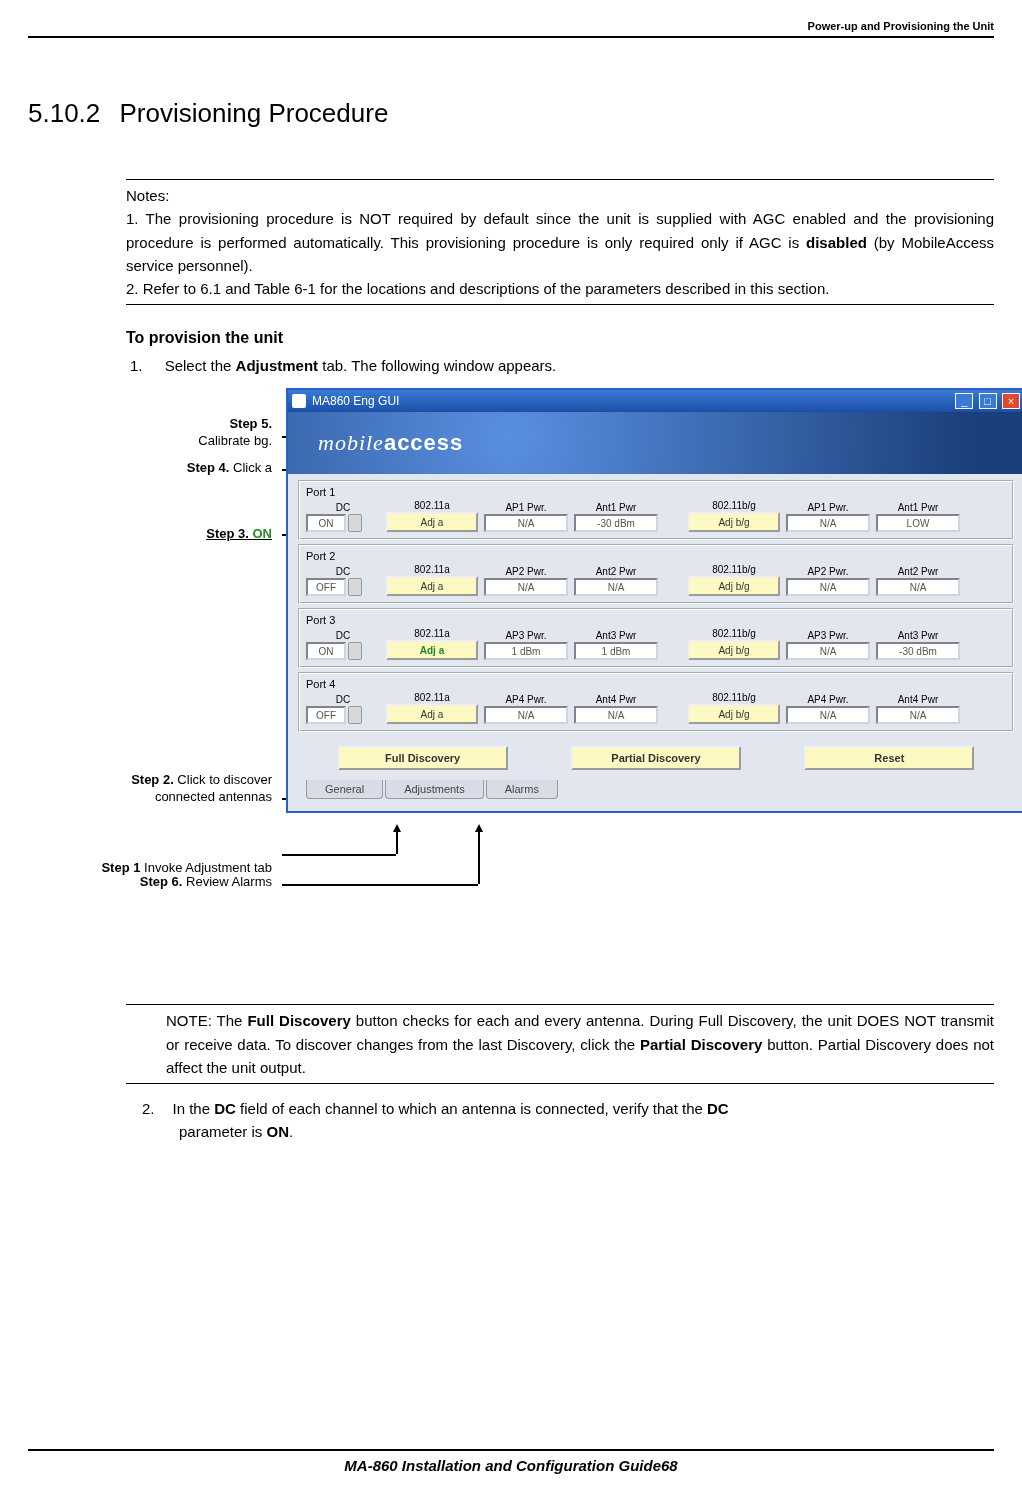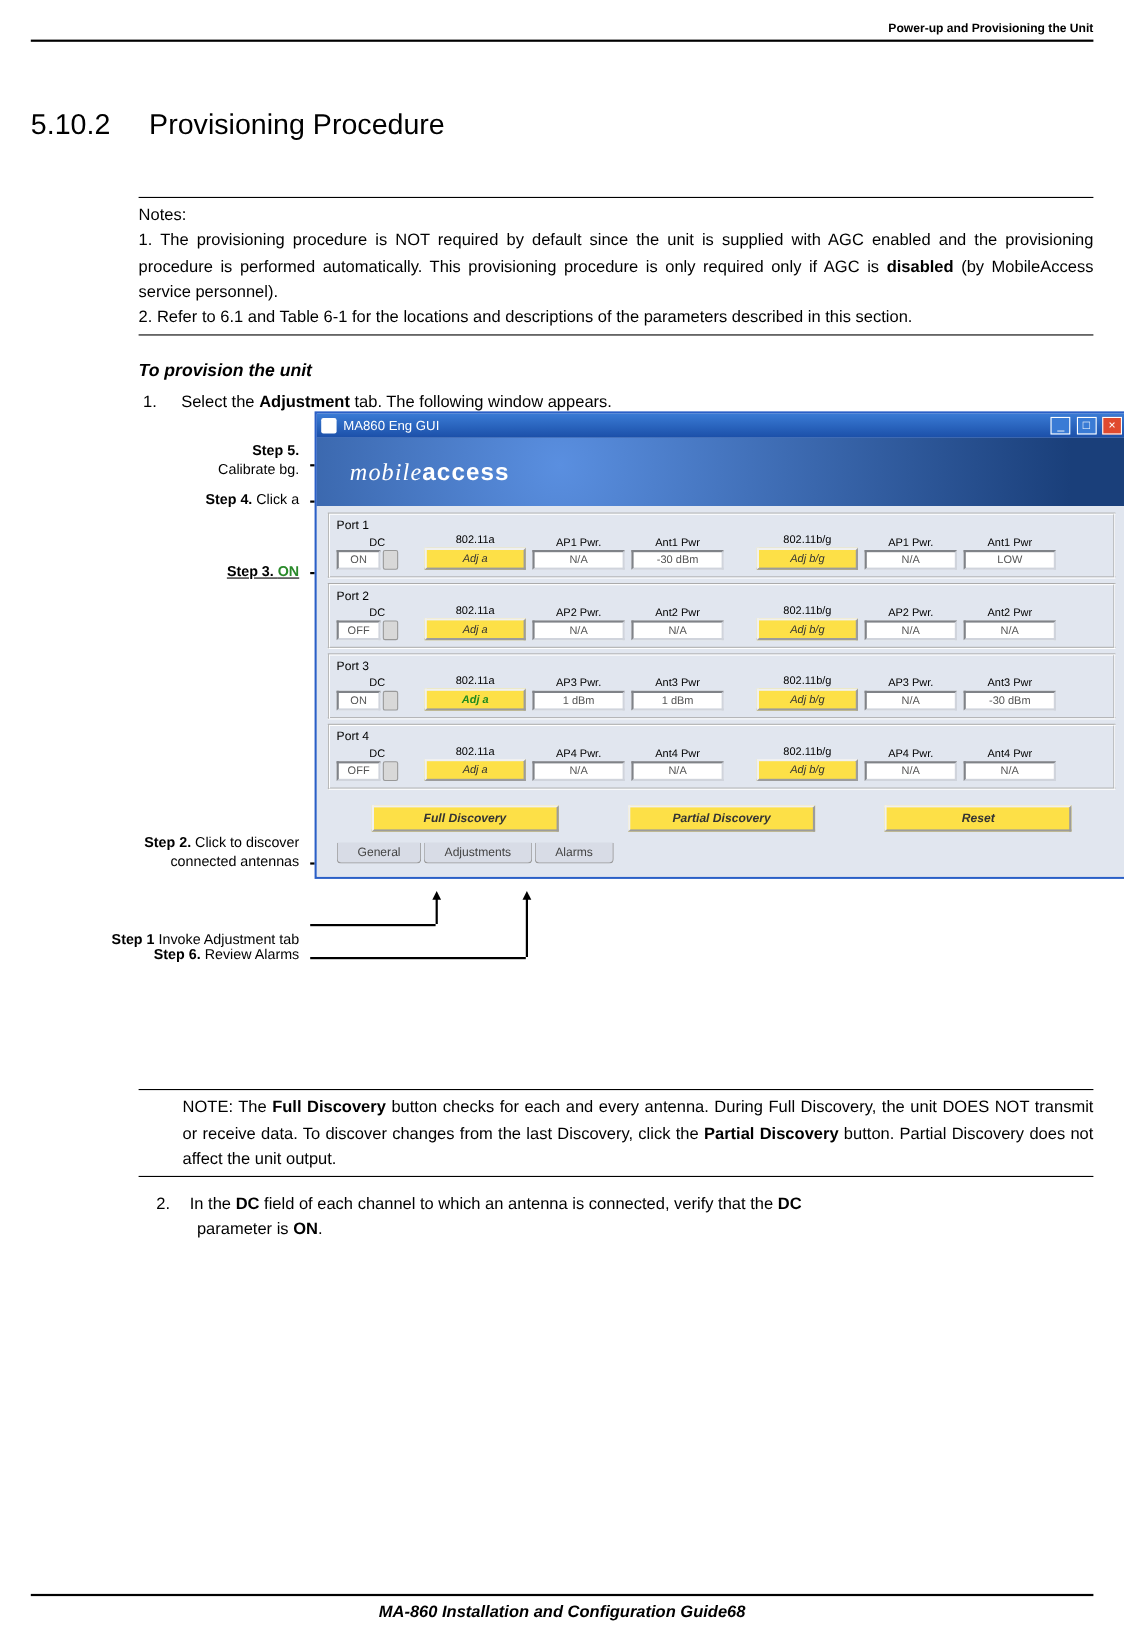--- a/index.html
+++ b/index.html
@@ -19,27 +19,27 @@
     font-size: 11px;
     margin-bottom: 4px;
   }
   .hr-top { border-top: 2px solid #000; margin-bottom: 60px; }
   .section-num {
     font-size: 26px;
     font-family: Arial, sans-serif;
     margin-bottom: 50px;
     padding-left: 0;
   }
-  .section-num .num { margin-right: 28px; }
+  .section-num .num { margin-right: 12px; }
   .content { margin-left: 98px; margin-right: 0; }
   .notes-rule { border-top: 1.5px solid #000; margin-bottom: 4px; }
   .notes-block { text-align: justify; line-height: 1.55; }
   .notes-rule-bottom { border-top: 1.5px solid #000; margin-top: 4px; margin-bottom: 24px; }
-  .subhead { font-weight: bold; font-size: 16px; margin-bottom: 10px; font-style: italic; }
-  .step-line { padding-left: 4px; margin-bottom: 0; }
+  .subhead { font-weight: bold; font-size: 16px; margin-bottom: 10px; }
+  .step-line { padding-left: 4px; margin-bottom: 14px; }
   .step-line .num { margin-right: 18px; }
 
   
   .figure-wrap { position: relative; height: 580px; }
   .callouts { position: absolute; left: -98px; top: 0; width: 254px; text-align: right; font-size: 13px; line-height: 1.3; }
   .callout { position: absolute; right: 10px; }
   .callout .b { font-weight: bold; }
   .on-green { color: #2a8a2a; font-weight: bold; }
 
   .app-window {
@@ -98,29 +98,28 @@
     background: #fff;
     height: 18px;
     font-size: 10px;
     display: flex;
     align-items: center;
     justify-content: center;
     color: #555;
   }
   .btn {
     border: 2px outset #f0f0f0;
-    background: #fde047;
+    background: #fef9c3;
     height: 20px;
     font-size: 10px;
     display: flex;
     align-items: center;
     justify-content: center;
     color: #333;
     cursor: pointer;
-    font-style: italic;
   }
   .btn.green { color: #1f8a1f; font-weight: bold; }
   .dc-wrap { display: flex; align-items: center; }
   .dc-field { width: 40px; }
   .dc-knob { width: 14px; height: 18px; border: 1px solid #999; border-radius: 2px; background: #d8d8d8; margin-left: 2px; }
 
   .c-dc { width: 74px; }
   .c-80211 { width: 92px; }
   .c-ap { width: 84px; }
   .c-ant { width: 84px; }

